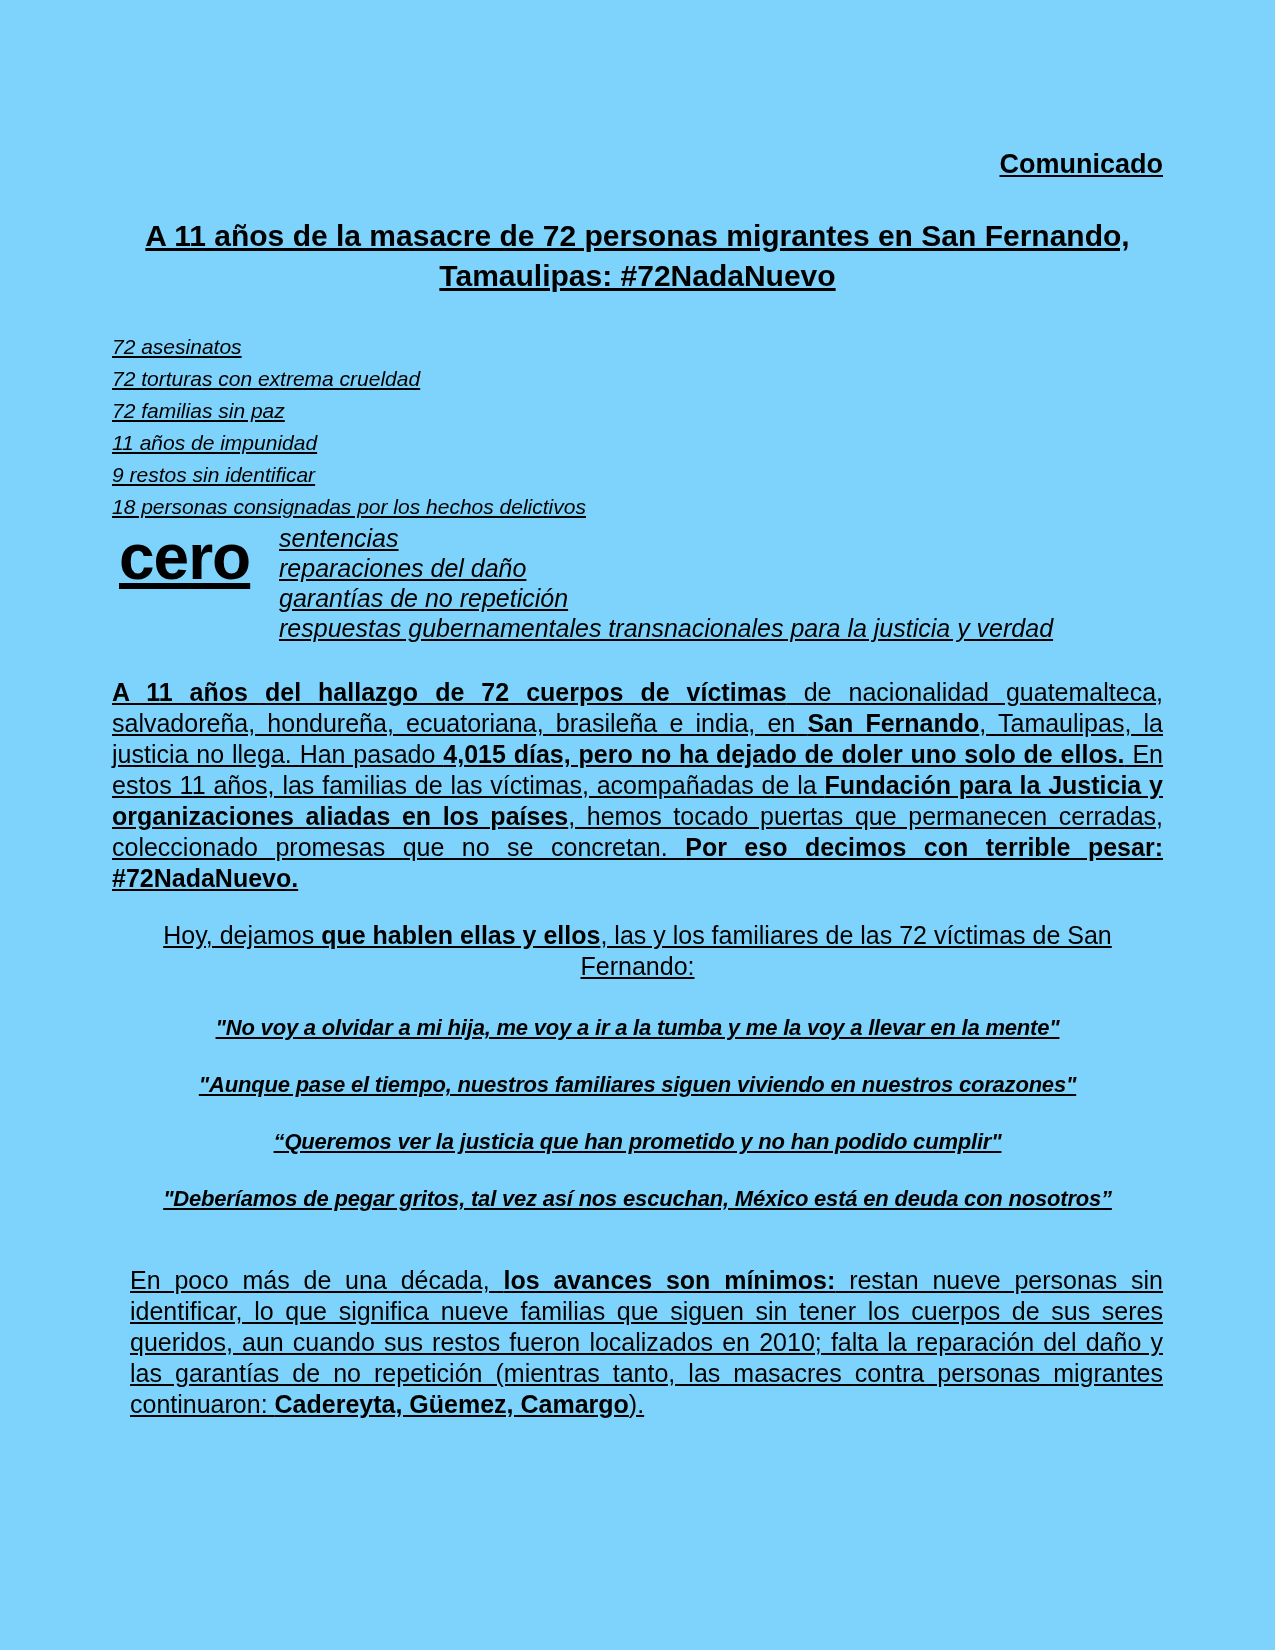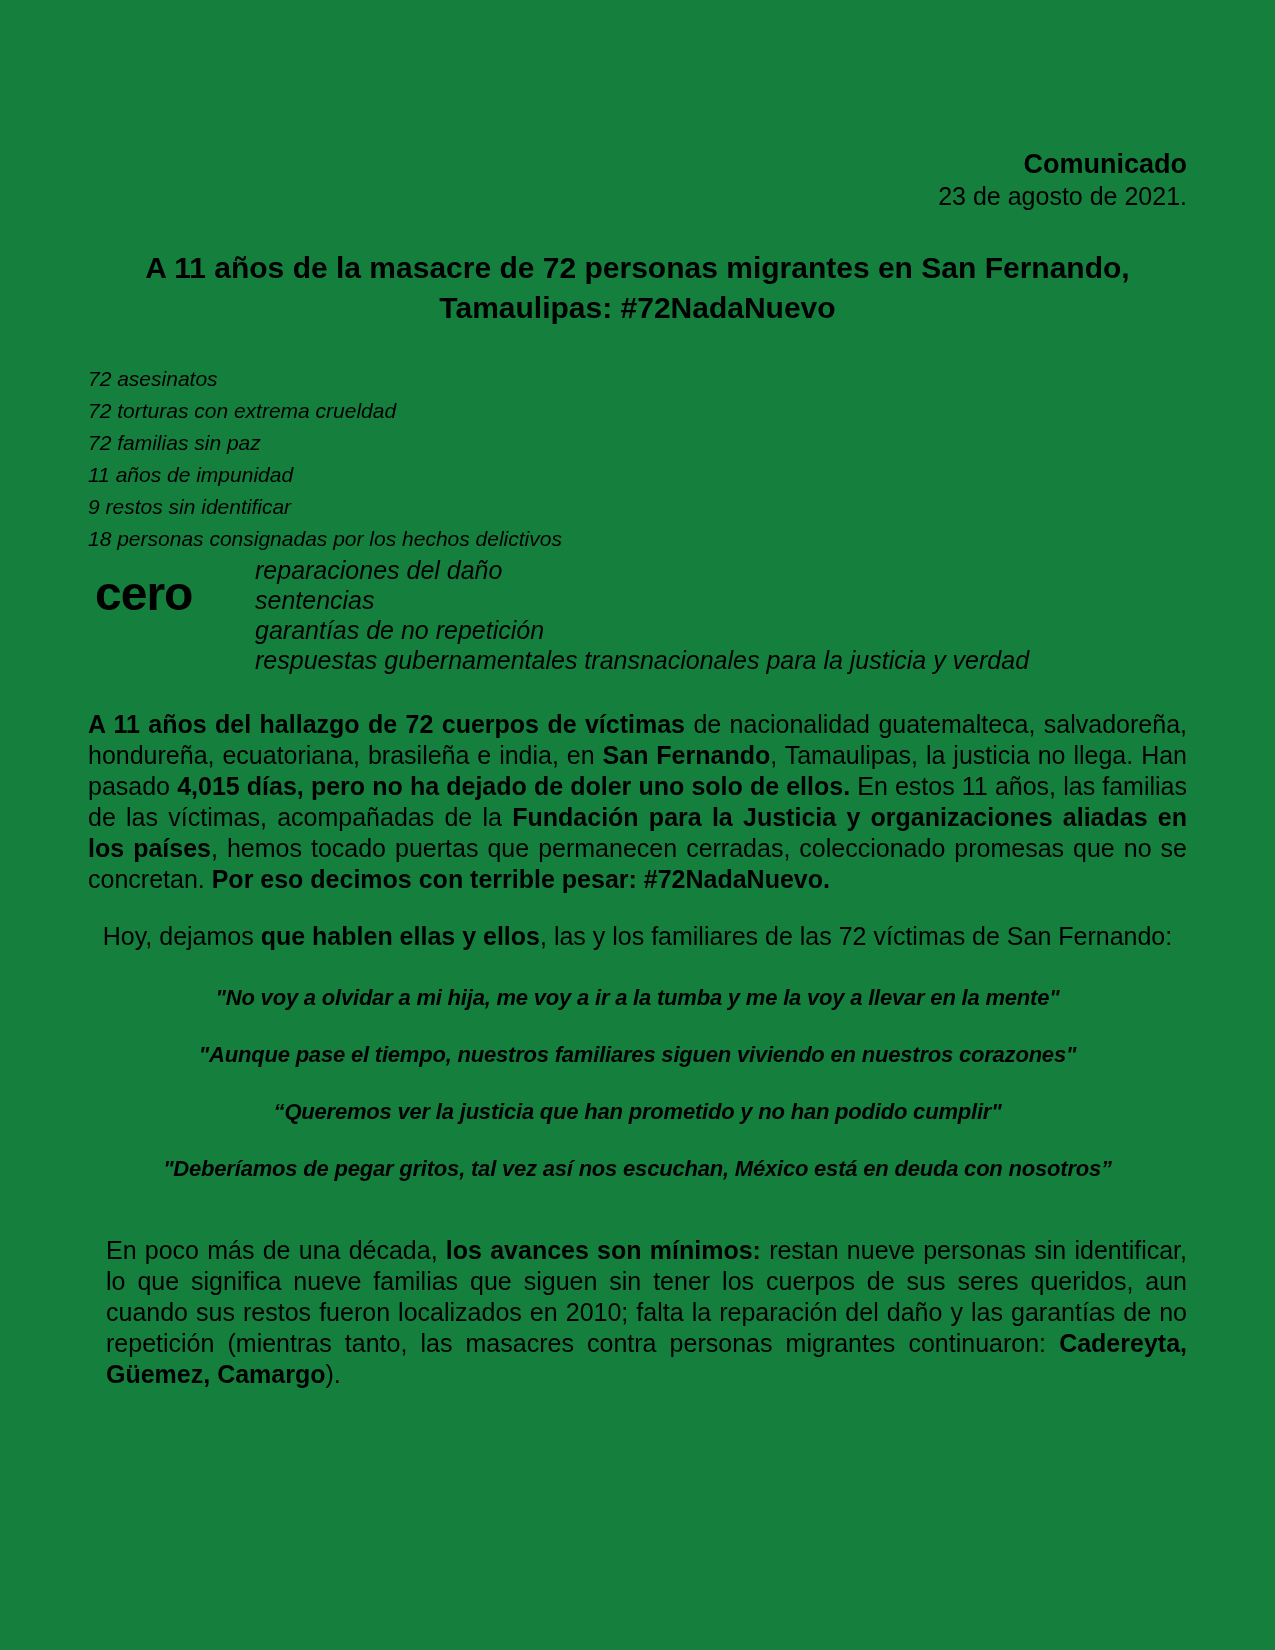--- a/index.html
+++ b/index.html
@@ -11,22 +11,23 @@
     width: 1275px;
     height: 1650px;
     font-family: "Liberation Sans", "DejaVu Sans", sans-serif;
     color: #000000;
     overflow: hidden;
   }
   .page {
     box-sizing: border-box;
     width: 1275px;
     height: 1650px;
-    padding: 0 88px;
-    background: #15803d;
+    padding: 0 112px;
+    background: #7dd3fc;
+    text-decoration: underline;
   }
   .header {
     padding-top: 148px;
     text-align: right;
   }
   .doc-type {
     font-weight: bold;
     font-size: 27px;
     line-height: 32px;
   }
@@ -48,25 +49,25 @@
     font-size: 21px;
     line-height: 32px;
   }
   .cero-block {
     display: grid;
     grid-template-columns: 167px 1fr;
     align-items: start;
   }
   .cero-word {
     font-weight: bold;
-    font-size: 48px;
+    font-size: 64px;
     line-height: 1;
     letter-spacing: -1px;
     padding-left: 7px;
-    margin-top: 15px;
+    margin-top: 2px;
   }
   .cero-items {
     font-style: italic;
     font-size: 25px;
     line-height: 30px;
   }
   p.body {
     margin: 0;
     font-size: 25px;
     line-height: 31px;
@@ -90,39 +91,38 @@
   .quote:last-child { margin-bottom: 0; }
   b { font-weight: bold; }
 </style>
 </head>
 <body>
 
 <div class="page">
 
   <div class="header">
     <div class="doc-type">Comunicado</div>
-    <div class="doc-date">23 de agosto de 2021.</div>
   </div>
 
   <h1 class="title">A 11 años de la masacre de 72 personas migrantes en San Fernando, Tamaulipas: #72NadaNuevo</h1>
 
   <div class="stats">
     <div class="stats-item">72 asesinatos</div>
     <div class="stats-item">72 torturas con extrema crueldad</div>
     <div class="stats-item">72 familias sin paz</div>
     <div class="stats-item">11 años de impunidad</div>
     <div class="stats-item">9 restos sin identificar</div>
     <div class="stats-item">18 personas consignadas por los hechos delictivos</div>
   </div>
 
   <div class="cero-block">
     <div class="cero-word">cero</div>
     <div class="cero-items">
+      <div class="cero-item">sentencias</div>
       <div class="cero-item">reparaciones del daño</div>
-      <div class="cero-item">sentencias</div>
       <div class="cero-item">garantías de no repetición</div>
       <div class="cero-item">respuestas gubernamentales transnacionales para la justicia y verdad</div>
     </div>
   </div>
 
   <p class="body p1"><b>A 11 años del hallazgo de 72 cuerpos de víctimas</b><span> de nacionalidad guatemalteca, salvadoreña, hondureña, ecuatoriana, brasileña e india, en </span><b>San Fernando</b><span>, Tamaulipas, la justicia no llega. Han pasado </span><b>4,015 días, pero no ha dejado de doler uno solo de ellos.</b><span> En estos 11 años, las familias de las víctimas, acompañadas de la </span><b>Fundación para la Justicia y organizaciones aliadas en los países</b><span>, hemos tocado puertas que permanecen cerradas, coleccionado promesas que no se concretan. </span><b>Por eso decimos con terrible pesar: #72NadaNuevo.</b></p>
 
   <p class="body p2"><span>Hoy, dejamos </span><b>que hablen ellas y ellos</b><span>, las y los familiares de las 72 víctimas de San Fernando:</span></p>
 
   <div class="quotes">

